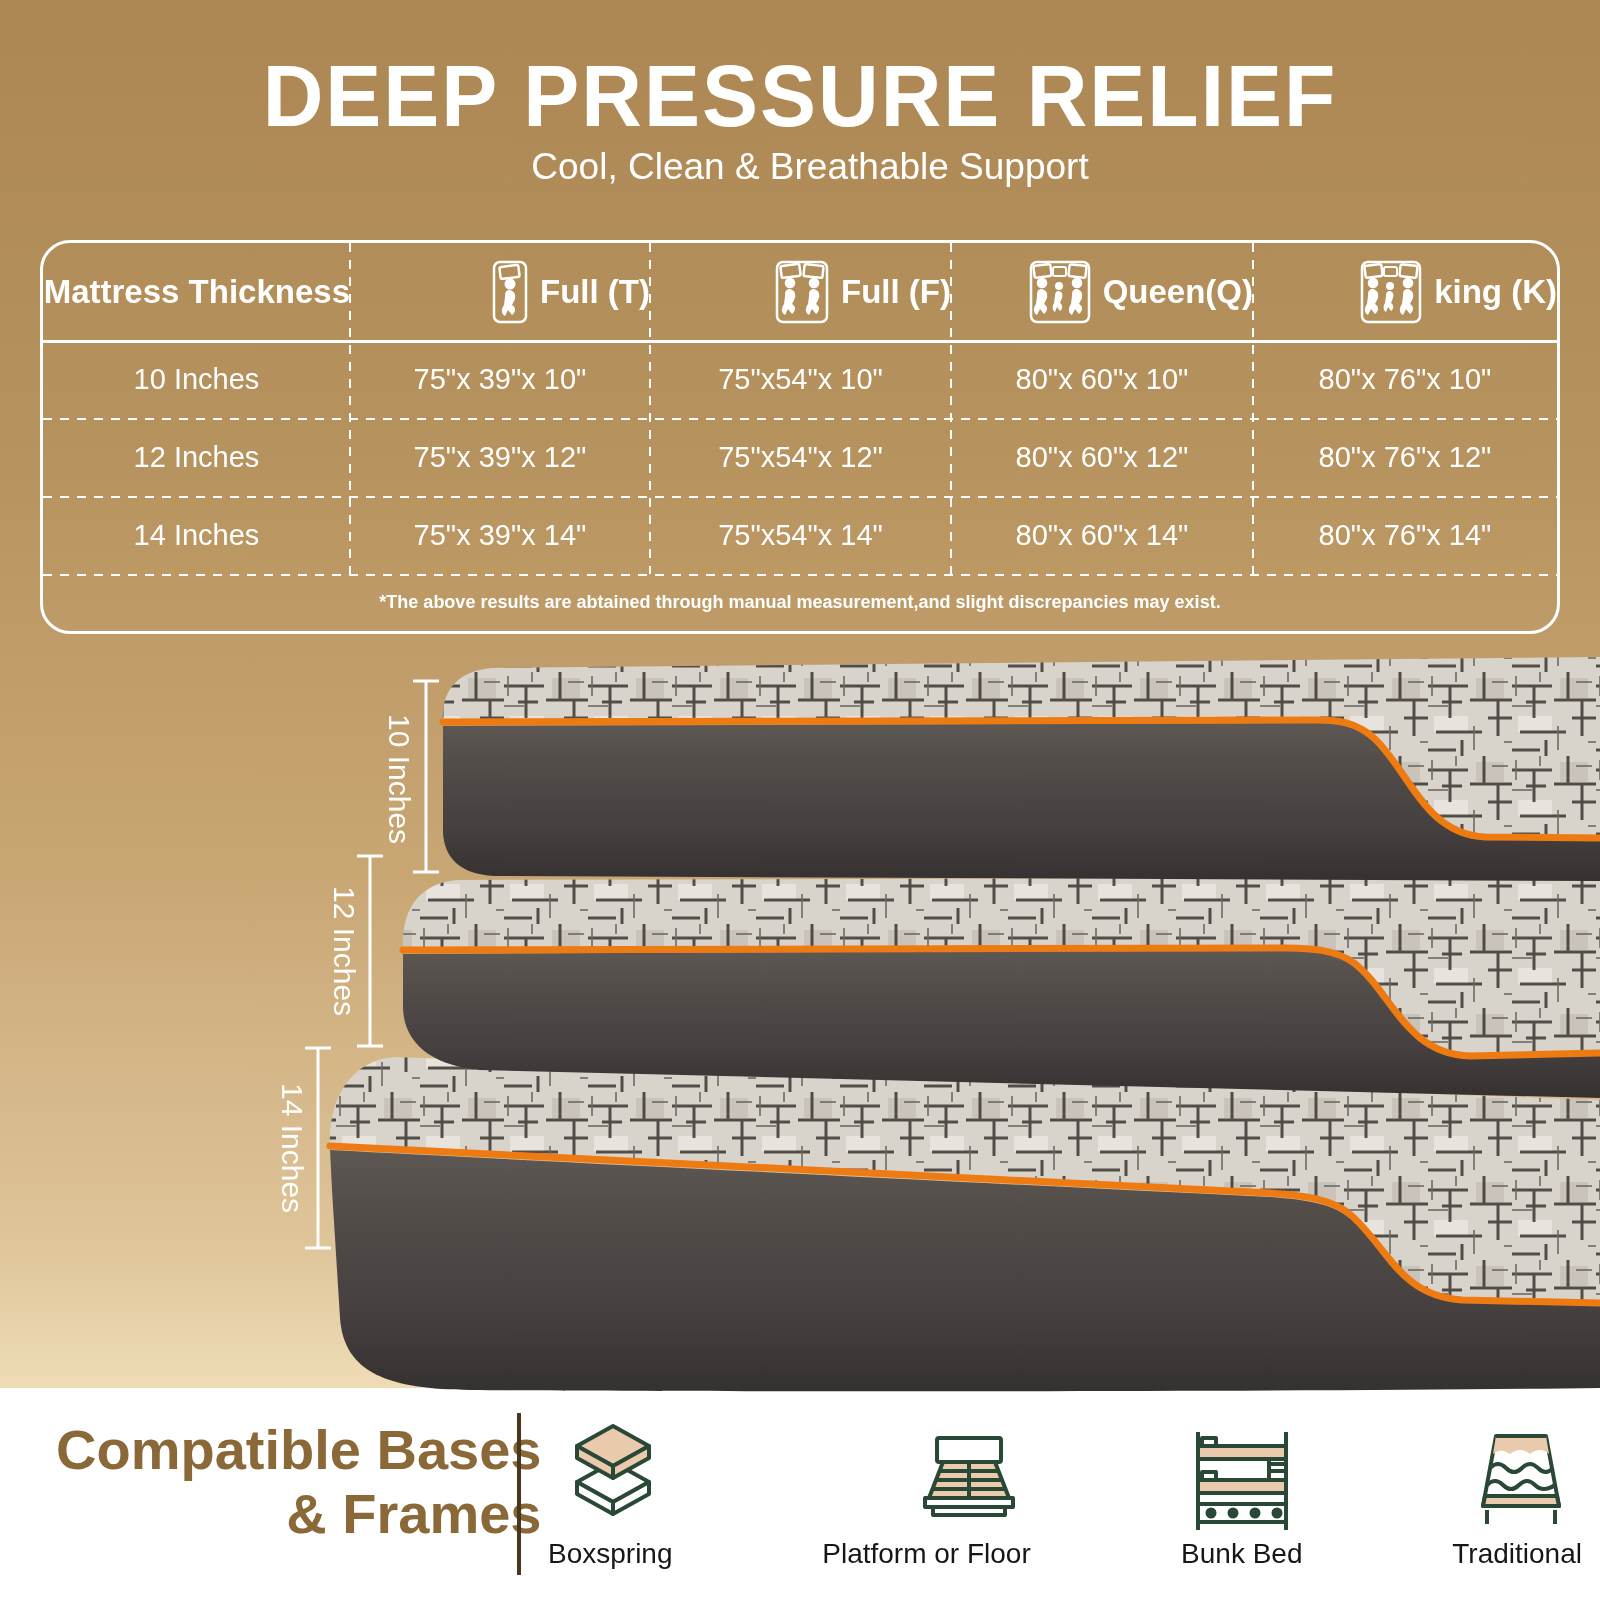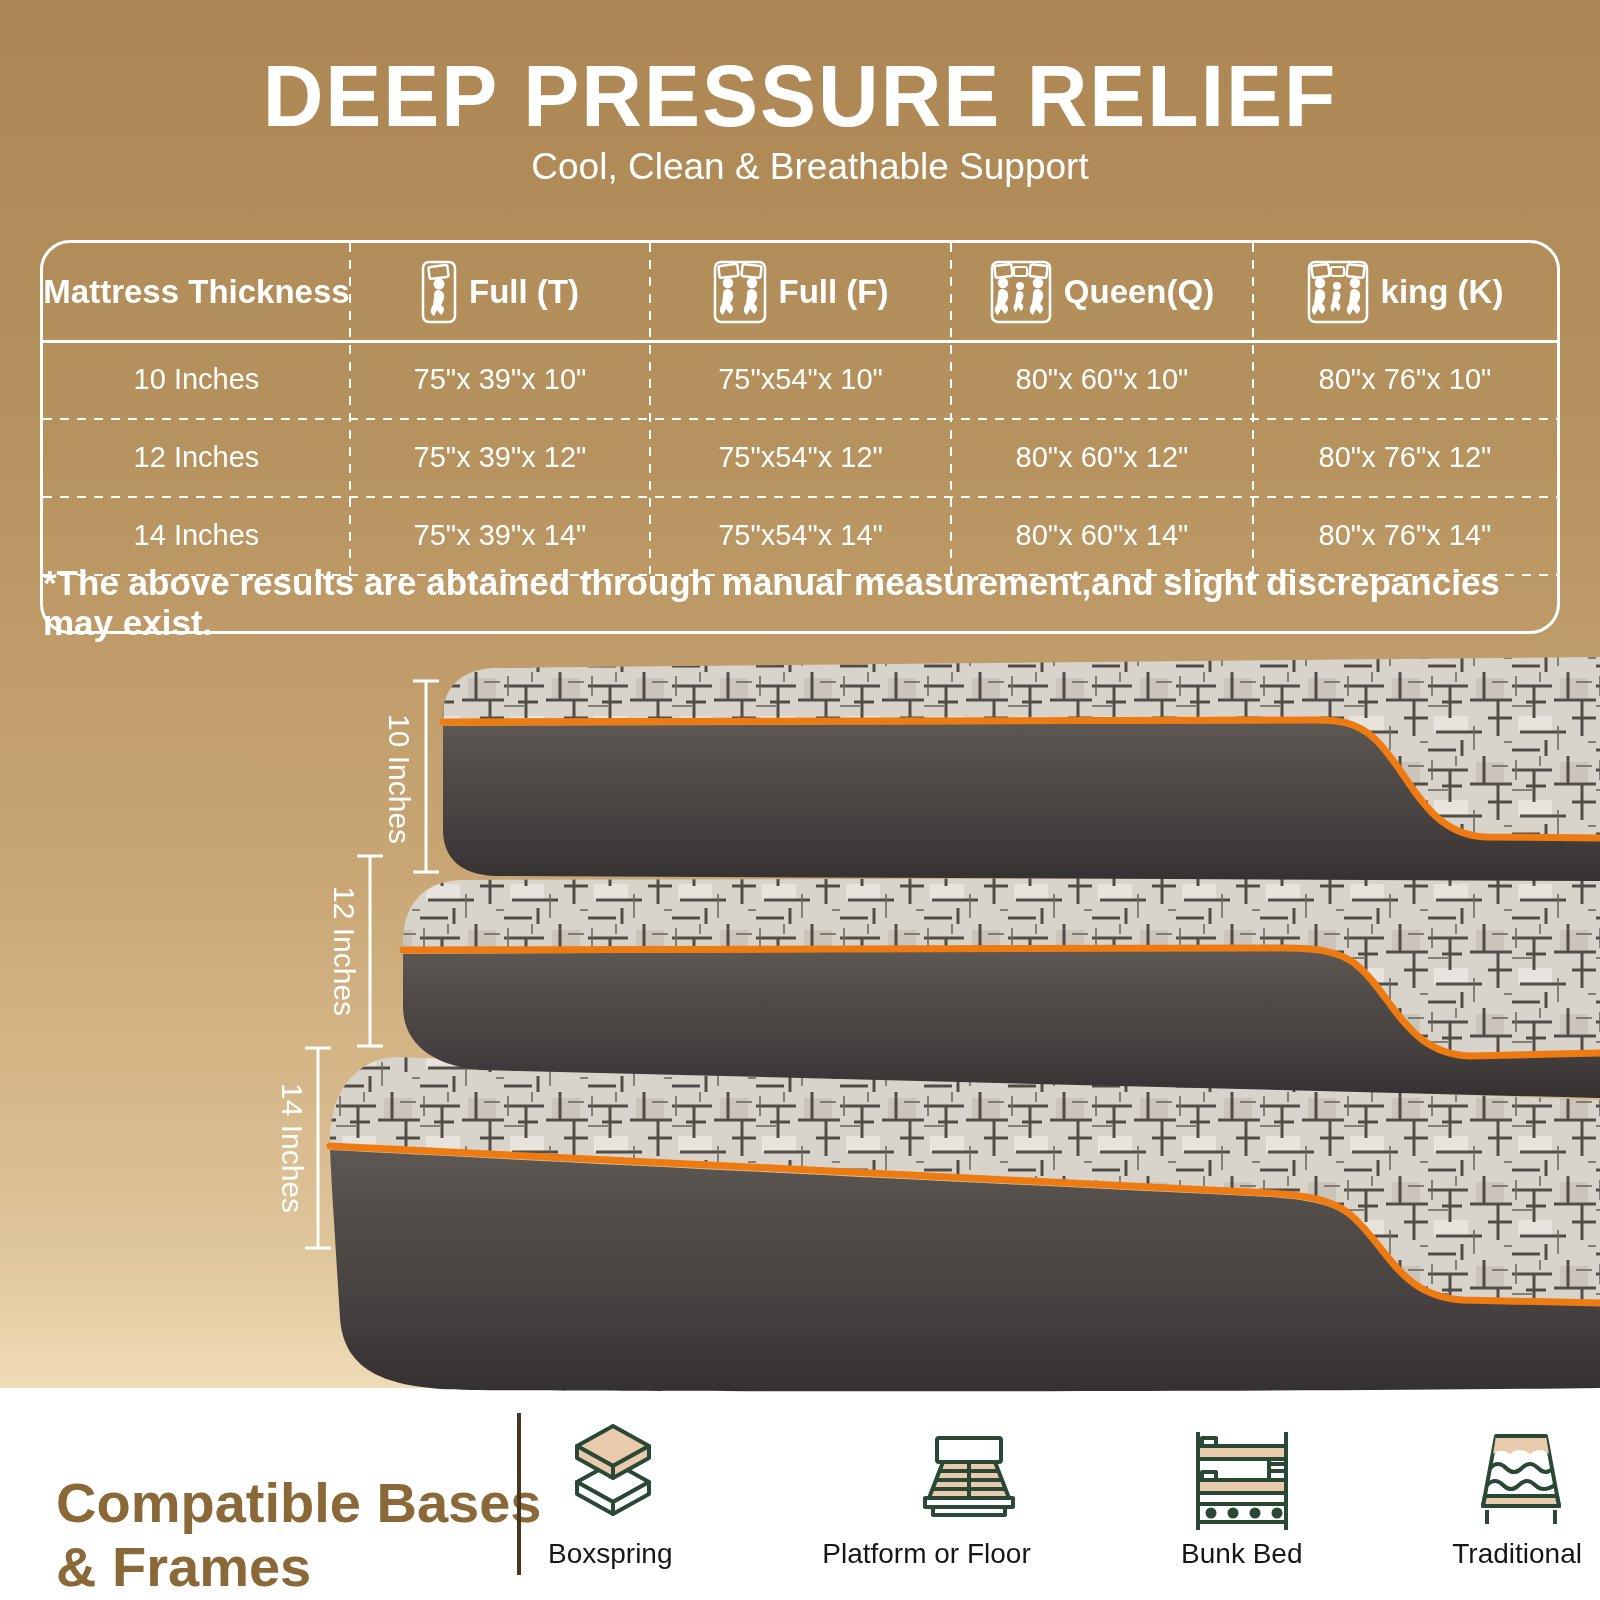--- a/index.html
+++ b/index.html
@@ -12,40 +12,40 @@
   .title{position:absolute;left:0;top:48px;width:100%;text-align:center;
     color:#fff;font-size:84px;font-weight:bold;letter-spacing:2px;transform:scaleY(1.04);}
   .subtitle{position:absolute;left:0;top:146px;width:100%;text-align:center;
     color:#fff;font-size:37px;font-weight:normal;padding-left:10px;}
   
   .size-table{position:absolute;left:40px;top:240px;width:1514px;height:388px;
     border:3px solid #fff;border-radius:30px;color:#fff;}
   .tgrid{position:absolute;inset:0;display:grid;
     grid-template-columns:307px 300px 301px 302px 304px;
     grid-template-rows:97px 78px 78px 78px 57px;}
-  .hcell{display:flex;align-items:center;justify-content:center;gap:12px;
+  .hcell{display:flex;align-items:center;justify-content:flex-end;gap:12px;
     font-size:33px;font-weight:bold;}
   .ccell{display:flex;align-items:center;justify-content:center;font-size:29px;}
   .foot{grid-column:1/-1;display:flex;align-items:center;justify-content:center;
-    font-size:35px;font-weight:bold;}
+    font-size:18px;font-weight:bold;}
   .sep{position:absolute;background-repeat:repeat;}
   .sep.v{width:2px;top:0;height:331px;
     background:repeating-linear-gradient(to bottom,#fff 0 9px,transparent 9px 17px);}
   .sep.h{left:0;right:0;height:2px;
     background:repeating-linear-gradient(to right,#fff 0 9px,transparent 9px 17px);}
   .sep.solid{left:0;right:0;height:2.5px;background:#fff;}
   .bedicon{flex:0 0 auto;}
   
   #mattress-svg{position:absolute;left:0;top:0;pointer-events:none;}
   .vlabel{position:absolute;color:#fff;font-size:30px;
     writing-mode:vertical-rl;text-orientation:mixed;
     display:flex;align-items:center;justify-content:center;height:170px;width:34px;}
   
-  .compat-heading{position:absolute;left:56px;top:1471px;color:#8a6838;
-    font-size:56px;font-weight:bold;line-height:1.15;}
+  .compat-heading{position:absolute;left:56px;top:1418px;color:#8a6838;
+    font-size:56px;font-weight:bold;line-height:1.15;text-align:right;}
   .divider{position:absolute;left:517px;top:1413px;width:4px;height:162px;background:#4a351d;}
   .bases-row{position:absolute;left:548px;top:1392px;width:1034px;height:178px;
     display:flex;justify-content:space-between;align-items:flex-end;}
   .base-item{display:flex;flex-direction:column;align-items:flex-end;gap:2px;}
   .base-item .lbl{font-size:28px;color:#161616;font-weight:500;white-space:nowrap;}
 </style>
 </head>
 <body>
 
 <div id="stage">

